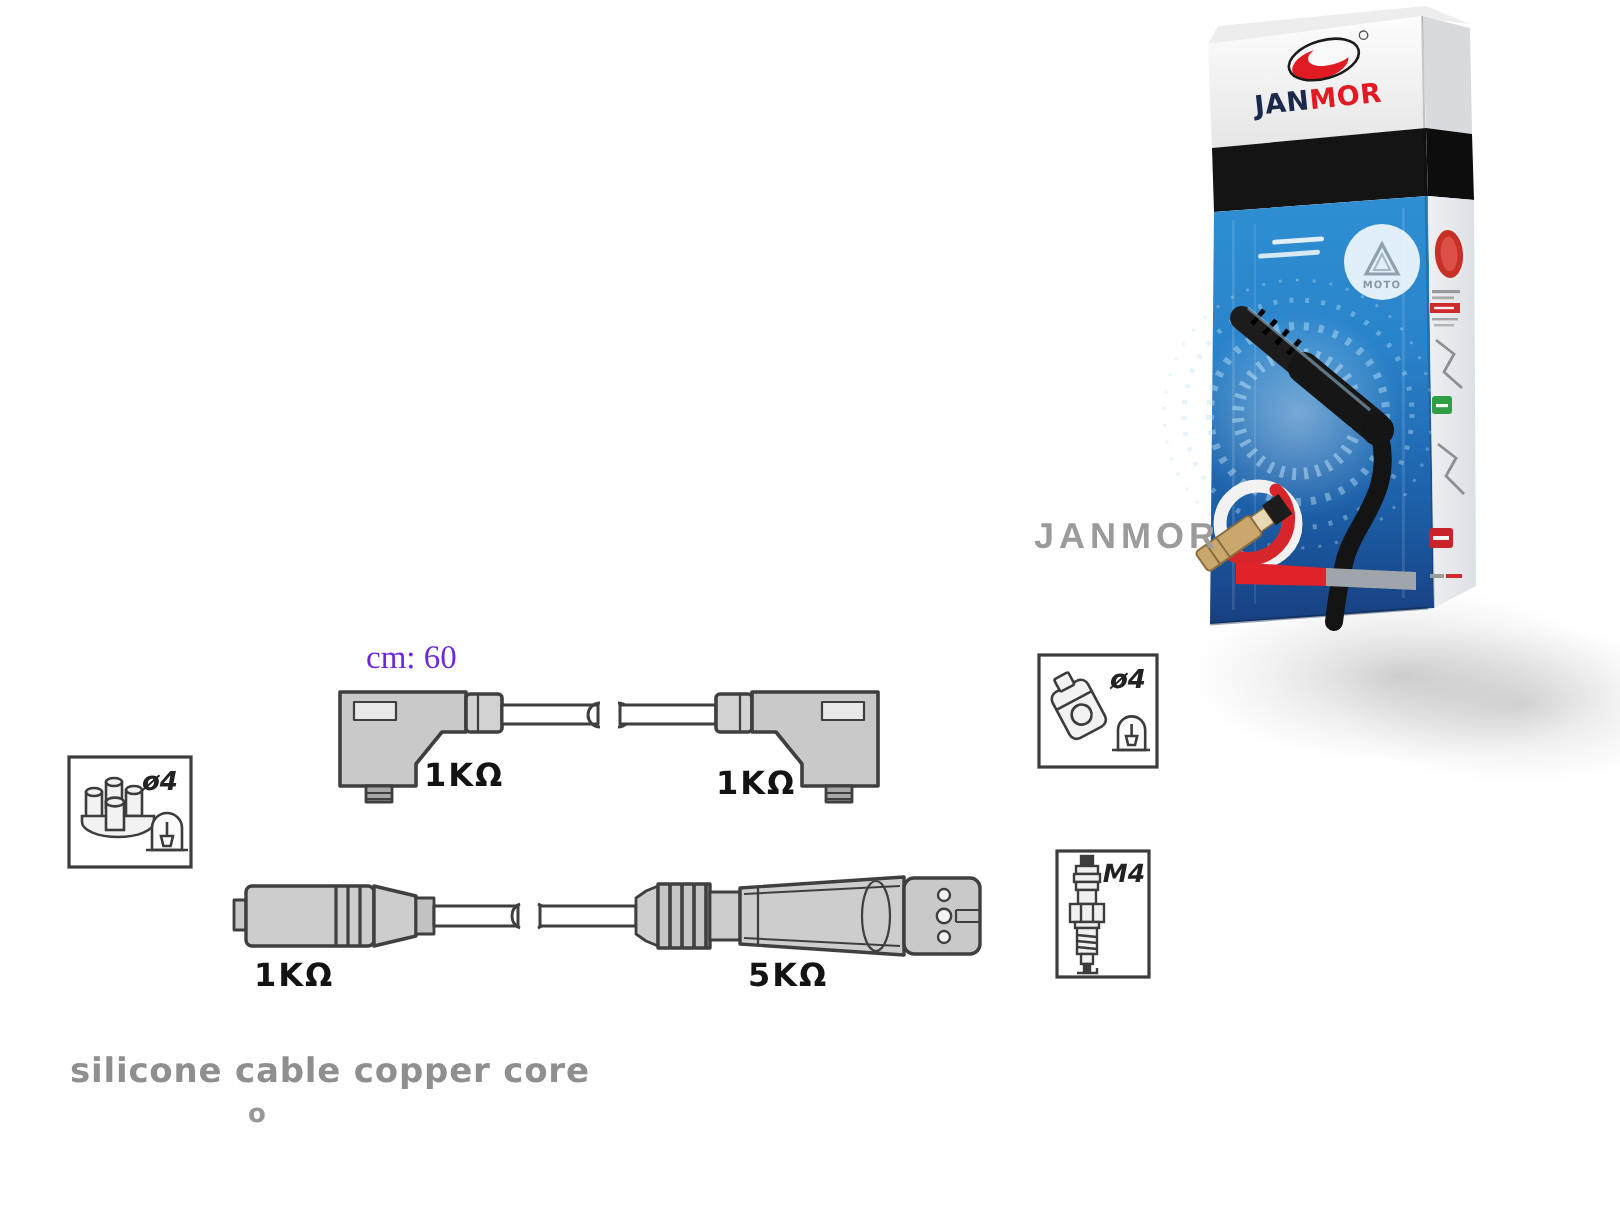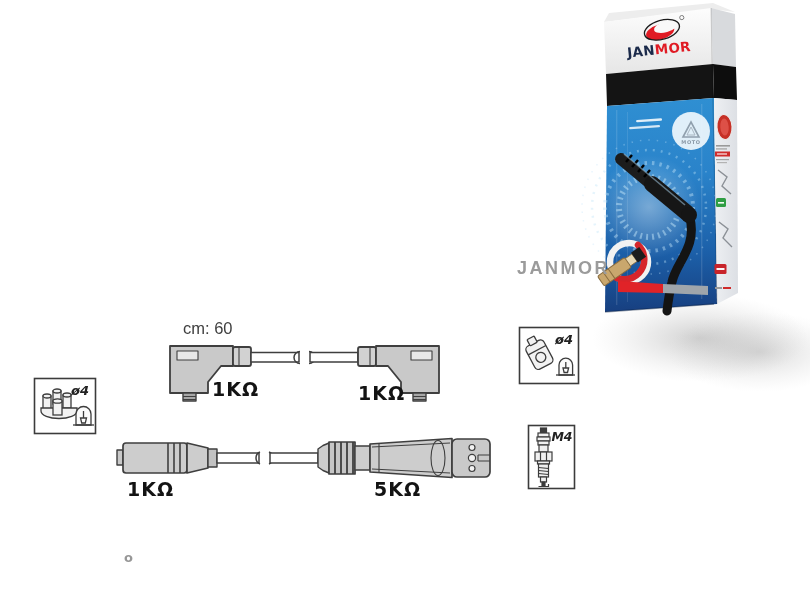--- a/index.html
+++ b/index.html
@@ -2,26 +2,26 @@
 <html><head>
 <meta charset="utf-8">
 <style>
   html,body{margin:0;padding:0;background:#fff;}
   .stage{
     position:relative;width:810px;height:610px;background:#ffffff;overflow:hidden;
     font-family:"Liberation Sans",sans-serif;
   }
   .abs{position:absolute;}
   .dim-label{
-    font-family:Liberation Sans, sans-serif;
-    font-size:16.5px;color:#404040;white-space:nowrap;
+    font-family:Liberation Serif, serif;
+    font-size:16.5px;color:#6d28d9;white-space:nowrap;
   }
   .res-label{
     font-family:"DejaVu Sans","Liberation Sans",sans-serif;
-    font-size:19px;font-weight:bold;color:#131313;letter-spacing:1px;white-space:nowrap;
+    font-size:16px;font-weight:bold;color:#131313;letter-spacing:1px;white-space:nowrap;
   }
   .footnote{
     font-family:"DejaVu Sans","Liberation Sans",sans-serif;
     font-size:17px;font-weight:bold;color:#8f8f8f;letter-spacing:0.4px;white-space:nowrap;
   }
   .footnote-mark{
     font-family:"DejaVu Sans","Liberation Sans",sans-serif;
     font-size:13px;font-weight:bold;color:#979797;
   }
   .watermark{
@@ -299,15 +299,16 @@
       <rect x="4.5" y="37" width="10" height="13"></rect>
       <line x1="4.5" y1="40.5" x2="14.5" y2="41.5"></line>
       <line x1="4.5" y1="43.5" x2="14.5" y2="44.5"></line>
       <line x1="4.5" y1="46.5" x2="14.5" y2="47.5"></line>
       <rect x="6.5" y="50" width="6" height="5"></rect>
       <rect x="8" y="55" width="3" height="4" fill="#3c3c3c"></rect>
       <path d="M4.5,59.5 h10 v-2.5" fill="none"></path>
     </g>
   </svg>
 
+  <div class="abs footnote" style="left:35px;top:526px;">silicone cable copper core</div>
   <div class="abs footnote-mark" style="left:124px;top:550px;">o</div>
 
 </div>
 
 </body></html>

